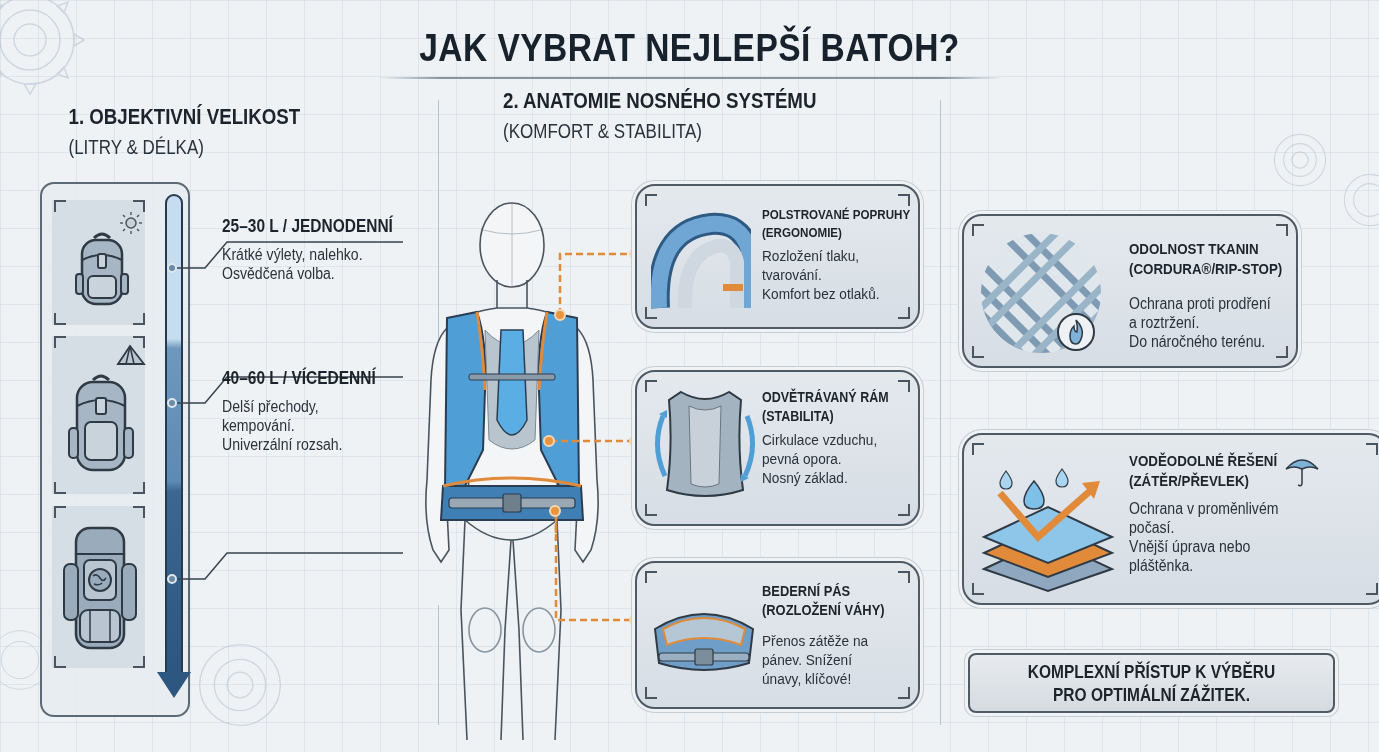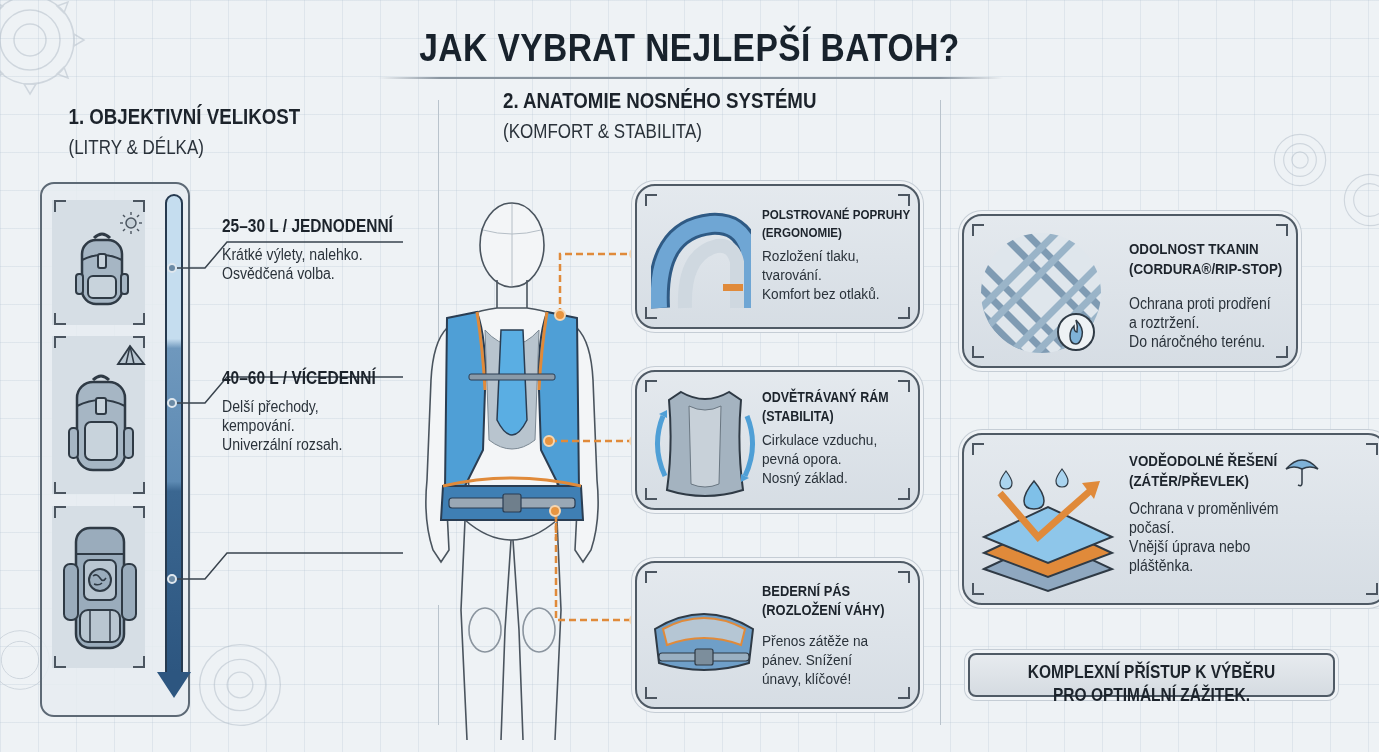--- a/index.html
+++ b/index.html
@@ -97,21 +97,21 @@
     transform: scaleX(0.88); transform-origin: left;
   }
   .card .illus { position: absolute; }
 
   .connector-dot {
     position: absolute; width: 12px; height: 12px; border-radius: 50%;
     background: #e89540; border: 2px solid #f6d6b0;
   }
 
   .summary {
-    position: absolute; left: 968px; top: 653px; width: 367px; height: 44px;
+    position: absolute; left: 968px; top: 653px; width: 367px; height: 60px;
     border: 2px solid #4f5a65; border-radius: 8px;
     background: linear-gradient(180deg, #e7ebef, #d5dbe1);
     box-shadow: 0 0 0 3px #f0f3f6, 0 0 0 4px #c5cdd5;
     text-align: center; padding-top: 6px;
   }
   .summary .line {
     font-weight: 700; font-size: 18px; line-height: 23px;
     transform: scaleX(0.86); transform-origin: center; white-space: nowrap;
   }
 </style>
@@ -343,21 +343,21 @@
       <div>POLSTROVANÉ POPRUHY</div>
       <div>(ERGONOMIE)</div>
     </div>
     <div class="card-desc" style="left:125px;top:60px;font-size:15.5px;line-height:19px">
       <div>Rozložení tlaku,</div>
       <div>tvarování.</div>
       <div>Komfort bez otlaků.</div>
     </div>
   </div>
 
-  <div class="card" style="left:635px;top:370px;width:285px;height:140px">
+  <div class="card" style="left:635px;top:370px;width:285px;height:156px">
     <div class="c-inner">
         <span class="corner c-tl"></span>
         <span class="corner c-tr"></span>
         <span class="corner c-bl"></span>
         <span class="corner c-br"></span>
       </div>
     <svg class="illus" style="left:14px;top:14px" width="108" height="115" viewBox="0 0 108 115">
       <path d="M30 6 Q54 20 78 6 L90 14 Q86 60 92 104 Q54 116 16 104 Q22 60 18 14 Z" fill="#a4b3c0" stroke="#2f3a45" stroke-width="2"></path>
       <path d="M38 20 Q54 28 70 20 L68 98 Q54 104 40 98 Z" fill="#c8d1d9" stroke="#6a7782" stroke-width="1"></path>
       <path d="M12 30 Q0 60 14 90" stroke="#4f9fd6" stroke-width="5" fill="none"></path>

